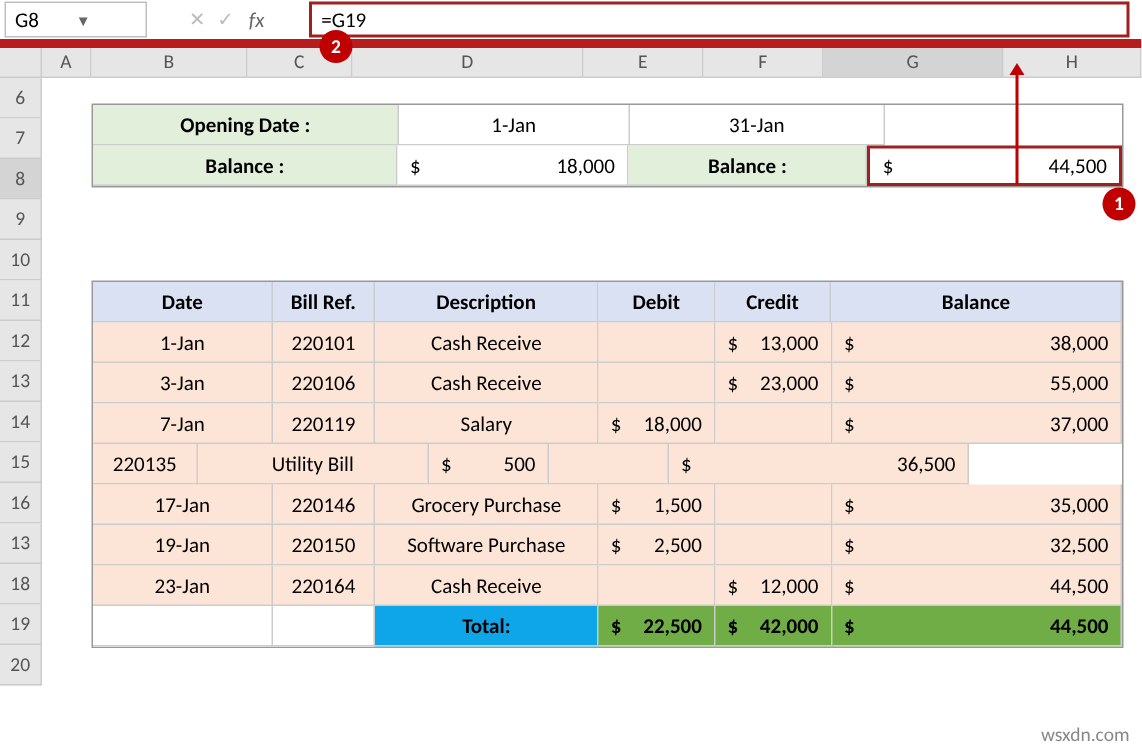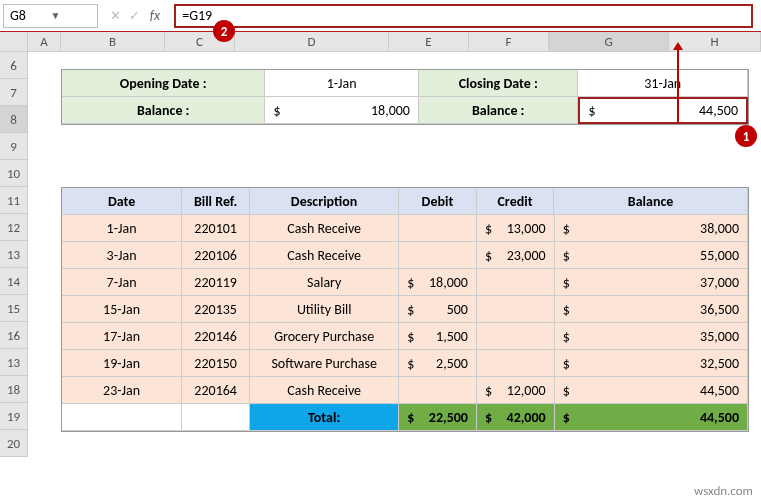--- a/index.html
+++ b/index.html
@@ -1,18 +1,18 @@
 <!DOCTYPE html>
 <html><head>
   <meta charset="utf-8">
   <style>
     * { box-sizing: border-box; margin: 0; padding: 0; }
     body { font-family: Calibri, Arial, sans-serif; font-size: 14px; background: #fff; width: 761px; height: 504px; overflow: hidden; }
     
-    .formula-row { display: flex; align-items: center; height: 32px; border-bottom: 1px solid #b91c1c; background: #fff; position: relative; }
+    .formula-row { display: flex; align-items: center; height: 32px; border-bottom: 6px solid #b91c1c; background: #fff; position: relative; gap: 16px; }
     .name-box { width: 95px; height: 24px; border: 1px solid #c0c0c0; margin: 3px 2px 3px 3px; display: flex; align-items: center; padding: 0 6px; background: #fff; }
     .name-box span { flex: 1; }
     .name-box-arrow { color: #666; font-size: 10px; }
     .fx-icons { display: flex; align-items: center; gap: 8px; padding: 0 10px; color: #aaa; font-size: 13px; }
     .fx-icons .x { color: #bbb; }
     .fx-icons .check { color: #bbb; }
     .fx-label { font-style: italic; color: #666; padding: 0 4px 0 2px; font-size: 14px; }
     .formula-input-wrap { flex: 1; height: 24px; border: 2.5px solid #a02020; margin-right: 8px; display: flex; align-items: center; padding: 0 6px; position: relative; }
     .formula-input { flex: 1; font-size: 14px; }
     
@@ -108,21 +108,20 @@
     <div class="row-head">18</div>
     <div class="row-head">19</div>
     <div class="row-head">20</div>
   </div>
 
   <div class="cells">
     <div class="box1" style="top:17px">
       <div class="row">
         <div class="label lbl1">Opening Date :</div>
         <div class="val val1">1-Jan</div>
-        <div class="label lbl2">Closing Date :</div>
         <div class="val val2">31-Jan</div>
       </div>
       <div class="row">
         <div class="label lbl1">Balance :</div>
         <div class="val val1 money">
           <span>$</span>
           <span>18,000</span>
         </div>
         <div class="label lbl2">Balance :</div>
         <div class="val val2 money sel-cell">
@@ -178,21 +177,20 @@
               <span>$</span>
               <span>18,000</span>
             </div>
             <div class="cell w5 money"></div>
             <div class="cell w6 money">
               <span>$</span>
               <span>37,000</span>
             </div>
           </div>
           <div class="row">
-            <div class="cell w1">15-Jan</div>
             <div class="cell w2">220135</div>
             <div class="cell w3">Utility Bill</div>
             <div class="cell w4 money">
               <span>$</span>
               <span>500</span>
             </div>
             <div class="cell w5 money"></div>
             <div class="cell w6 money">
               <span>$</span>
               <span>36,500</span>

